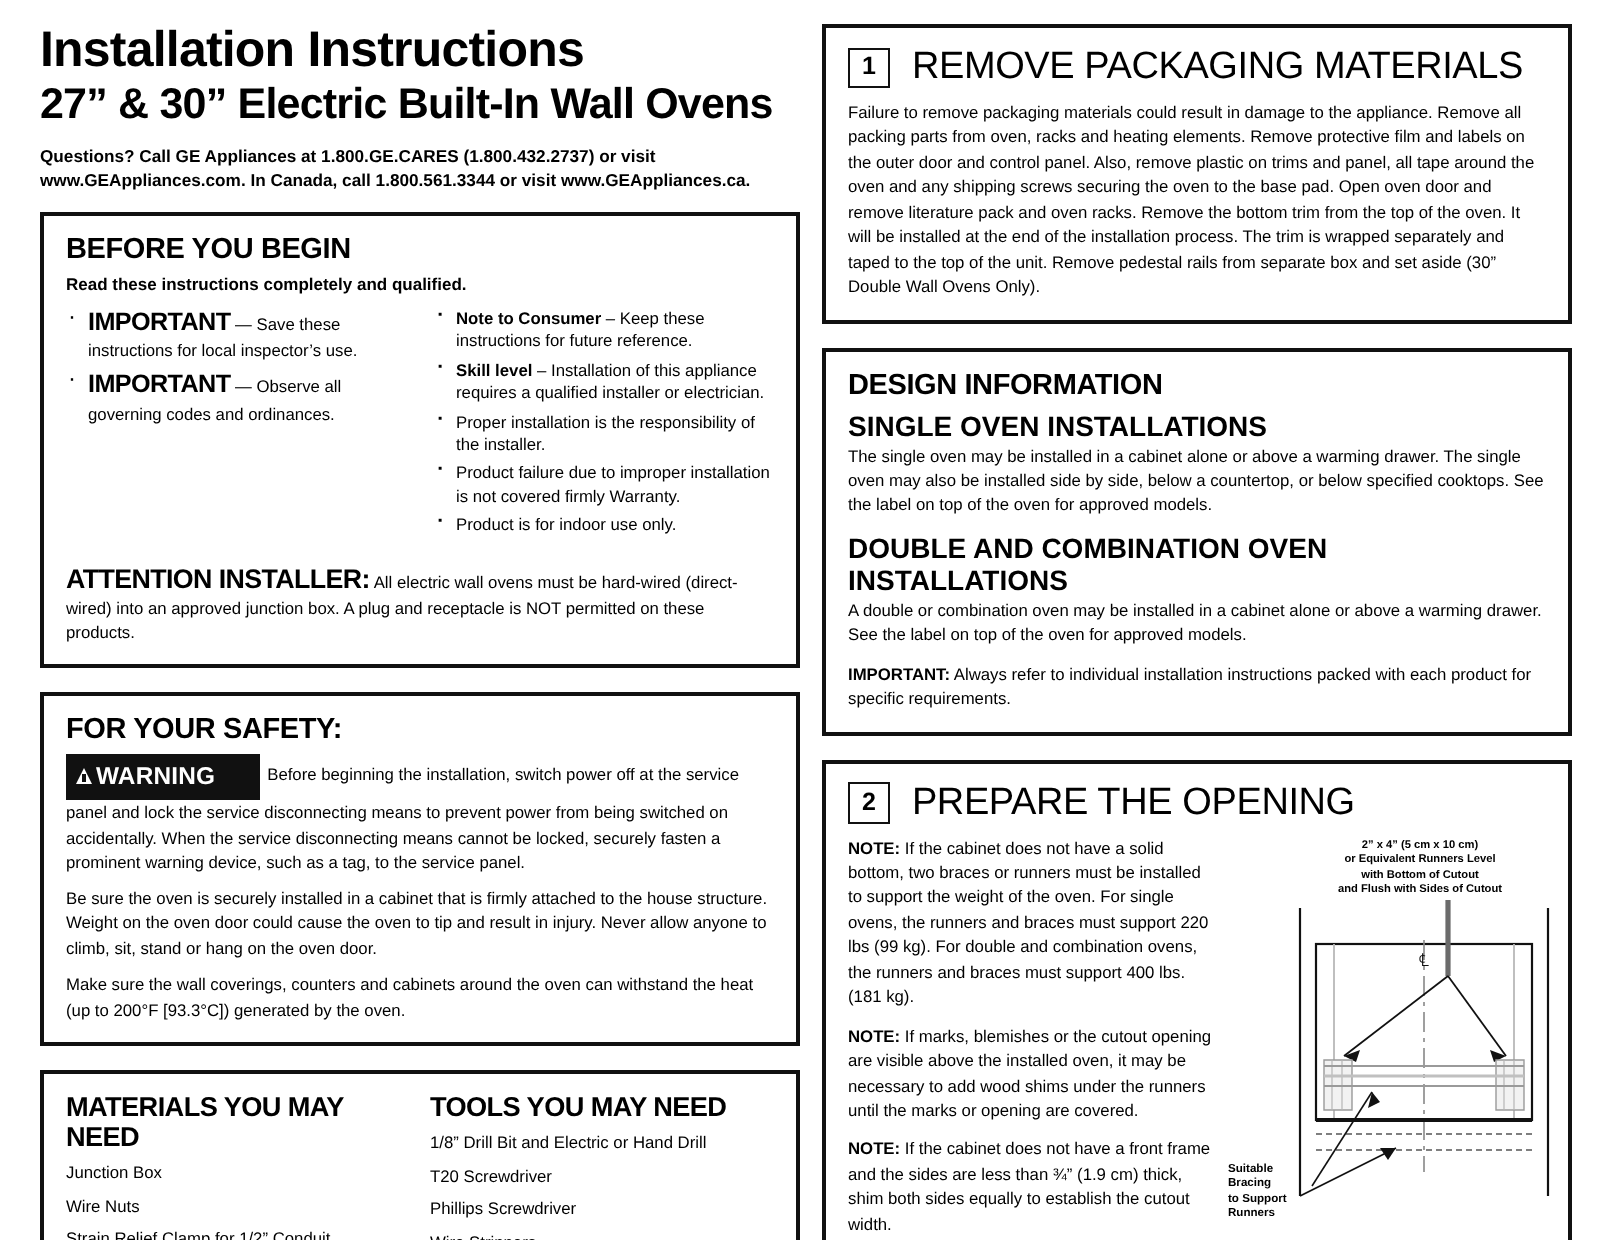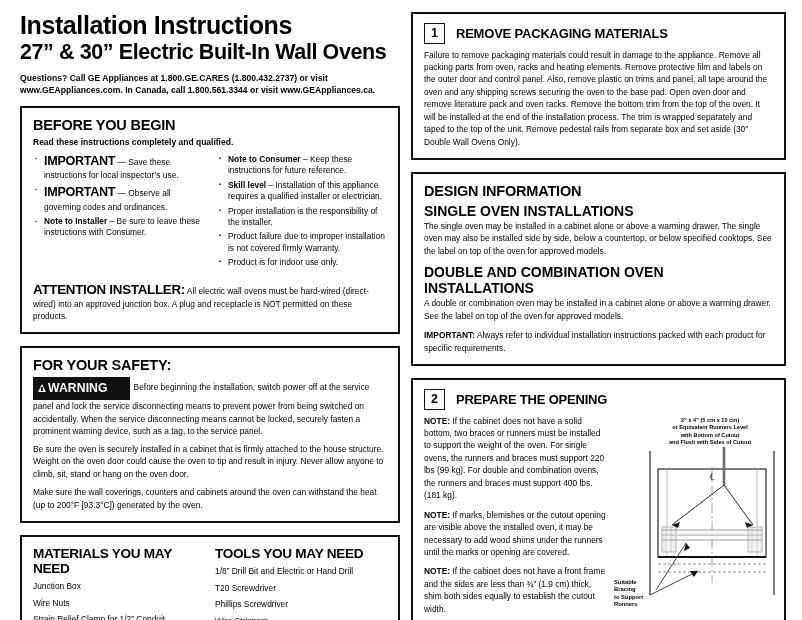--- a/index.html
+++ b/index.html
@@ -199,22 +199,22 @@
   }
   .step-num {
     border: 1.4px solid #111;
     font-size: 12.5px;
     font-weight: bold;
     line-height: 1;
     padding: 2.5px 6px 3.5px 6px;
     background: #fff;
   }
   .step-title {
-    font-size: 13px;
-    font-weight: bold;
+    font-size: 19px;
+    font-weight: normal;
     letter-spacing: -0.2px;
   }
 
   
   .sub-head {
     font-size: 14px;
     font-weight: bold;
     margin: 0 0 1px 0;
   }
   .blk { margin-bottom: 7px; }
@@ -273,23 +273,20 @@
 
       <div class="byb-cols">
         <div class="byb-col">
           <ul class="blist">
             <li>
               <span class="kw-big">IMPORTANT</span><span> — Save these instructions for local inspector’s use.</span>
             </li>
             <li>
               <span class="kw-big">IMPORTANT</span><span> — Observe all governing codes and ordinances.</span>
             </li>
-            <li>
-              <span class="kw">Note to Installer</span><span> – Be sure to leave these instructions with Consumer.</span>
-            </li>
           </ul>
         </div>
 
         <div class="byb-col right">
           <ul class="blist sq">
             <li class="indent-txt">
               <span class="kw">Note to Consumer</span><span> – Keep these instructions for future reference.</span>
             </li>
             <li class="indent-txt">
               <span class="kw">Skill level</span><span> – Installation of this appliance requires a qualified installer or electrician.</span>

